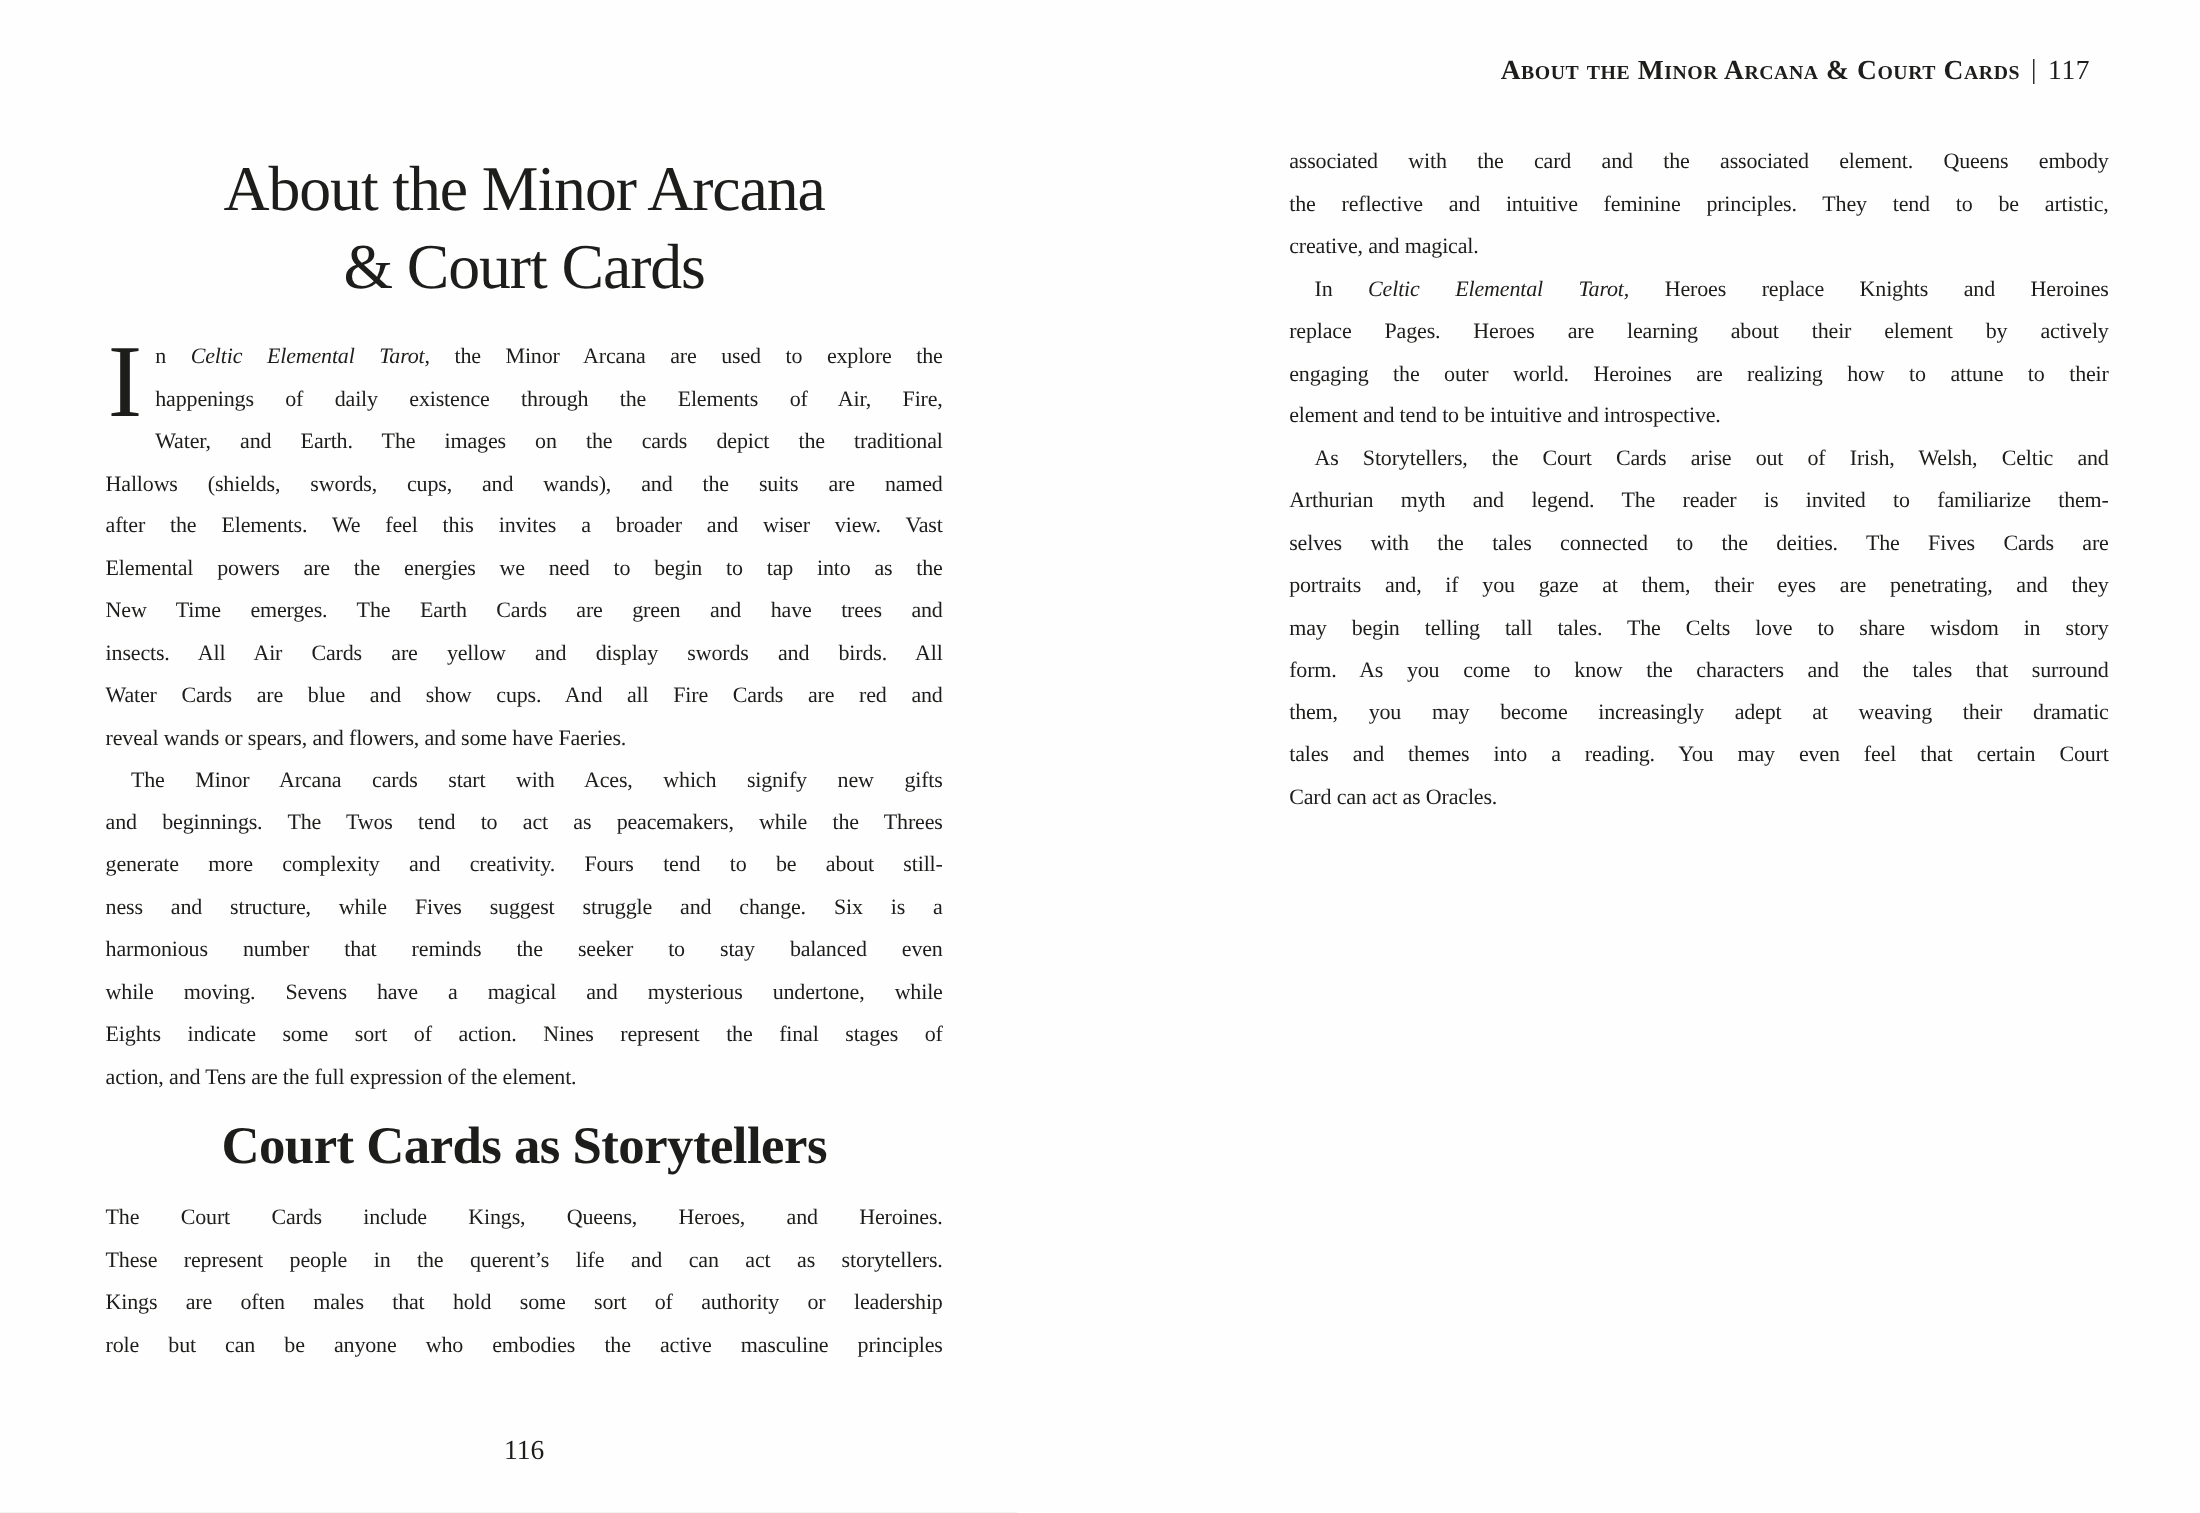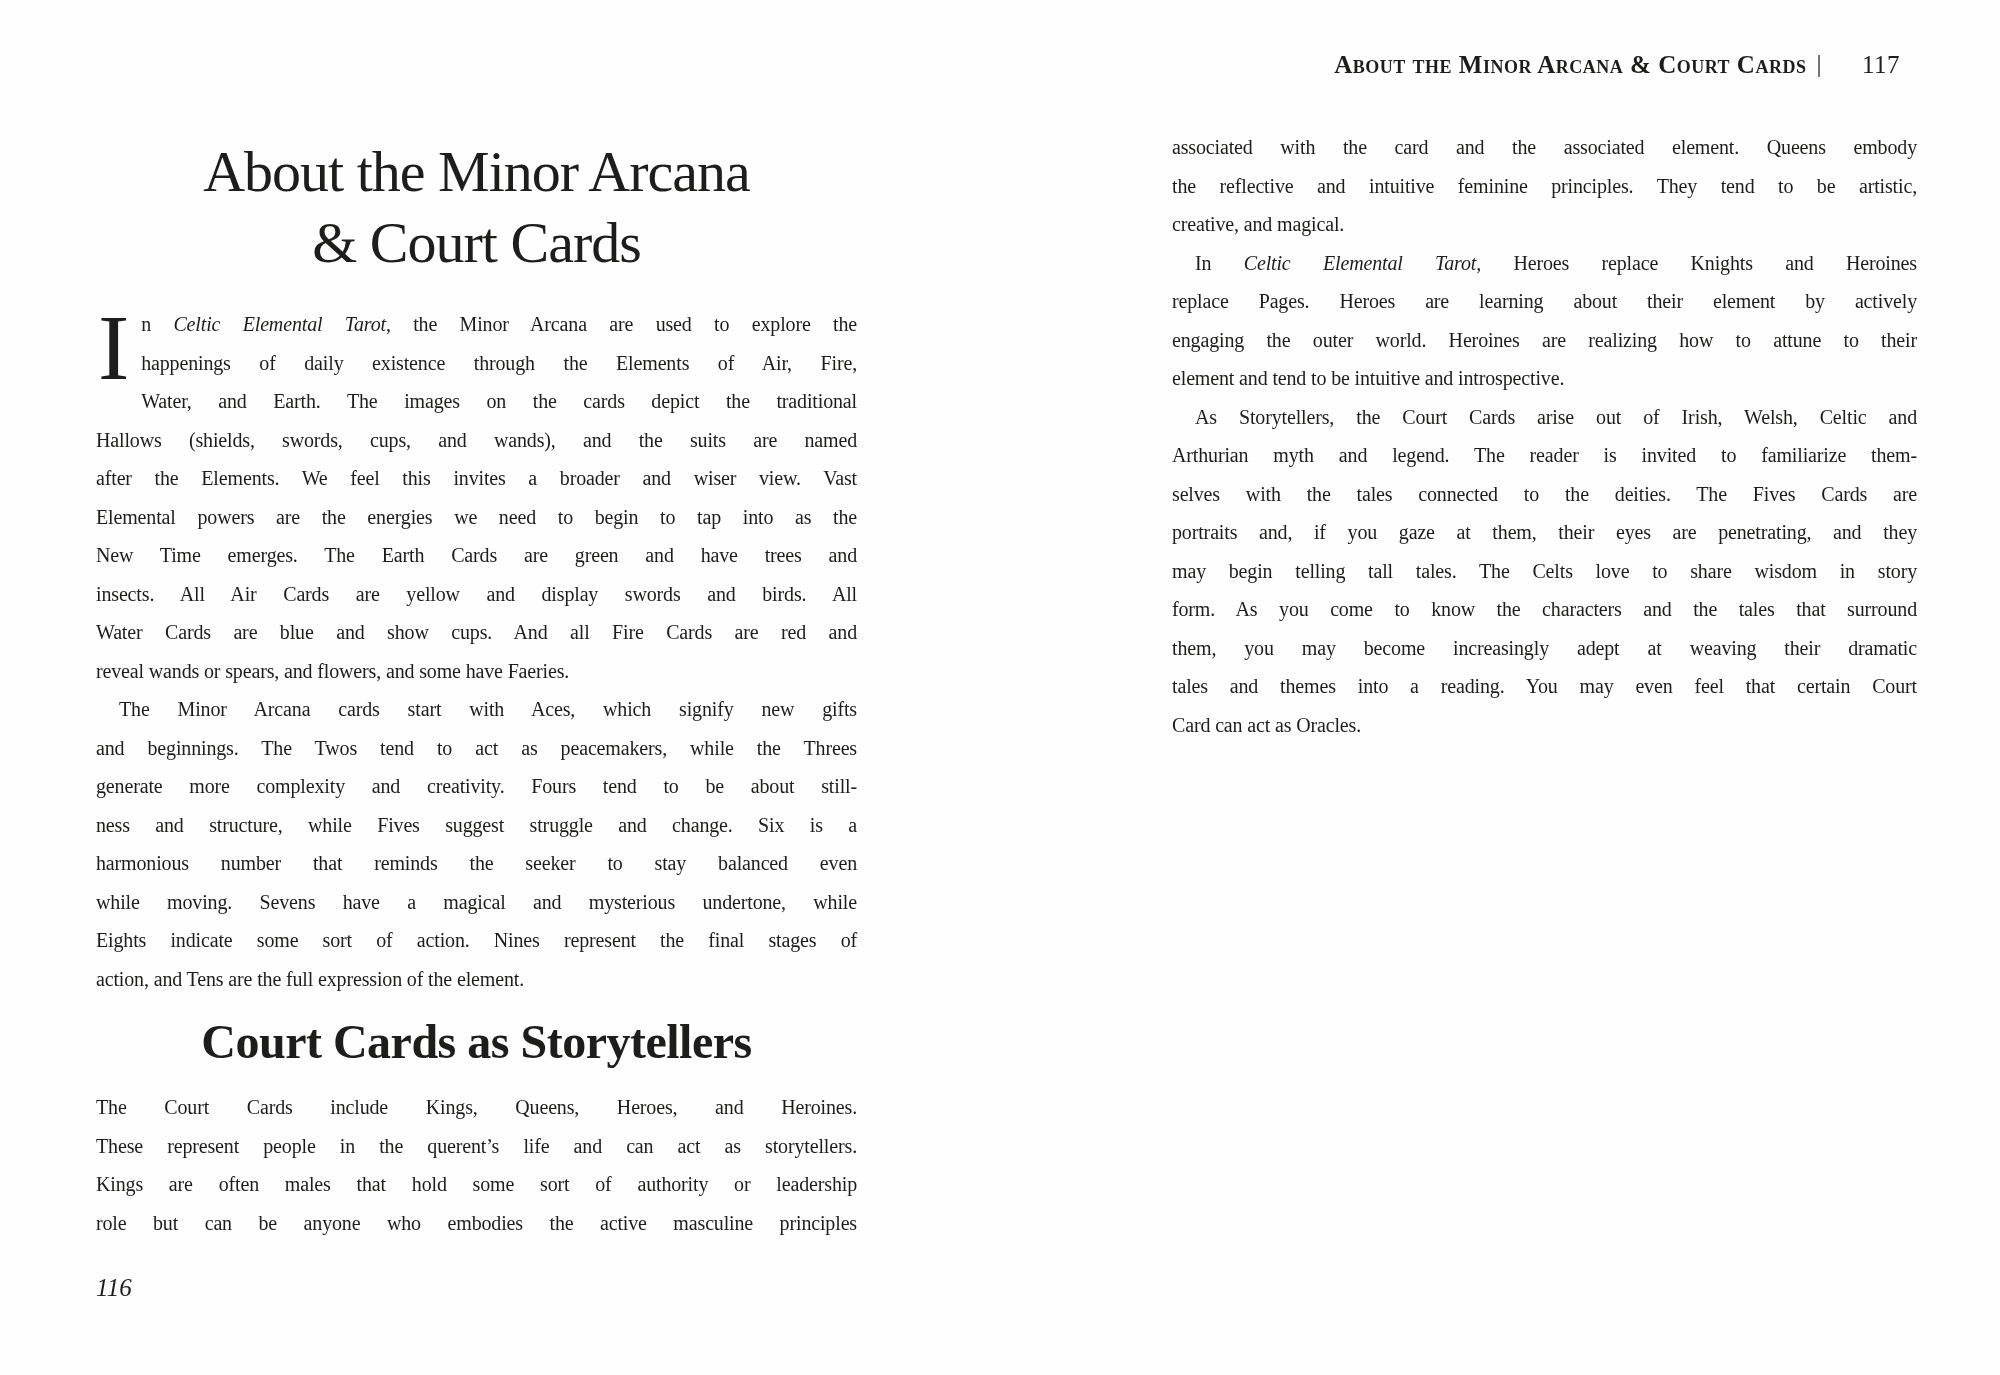--- a/index.html
+++ b/index.html
@@ -28,29 +28,29 @@
   .dropcap{
     float:left;font-size:94px;line-height:78px;height:78px;
     margin:3px 12px 0 2px;font-weight:normal;
   }
   
   .lp-heading{
     left:96px;top:1018px;width:761px;text-align:center;
     font-size:48px;line-height:48px;font-weight:bold;letter-spacing:-0.5px;
   }
   
-  .lp-pagenum{left:96px;top:1273px;width:761px;font-size:25px;line-height:30px;font-style:italic;}
+  .lp-pagenum{left:96px;top:1304px;width:761px;text-align:center;font-size:25px;line-height:30px;}
   
   .rp-header{
     left:1155px;top:48px;width:745px;text-align:right;
     font-size:25px;line-height:34px;font-weight:bold;
     font-variant:small-caps;letter-spacing:0.5px;
   }
   .rp-header .sep{display:inline-block;margin:0 10px;font-weight:normal;transform:translateY(-1px);}
-  .rp-header .num{font-variant:normal;font-weight:normal;font-size:25px;margin-left:30px;}
+  .rp-header .num{font-variant:normal;font-weight:normal;font-size:25px;}
   i{font-style:italic;}
 </style>
 </head>
 <body>
 
 <div class="screen">
 
   <div class="abs lp-title">
     <div>About the Minor Arcana</div>
     <div>&amp; Court Cards</div>

